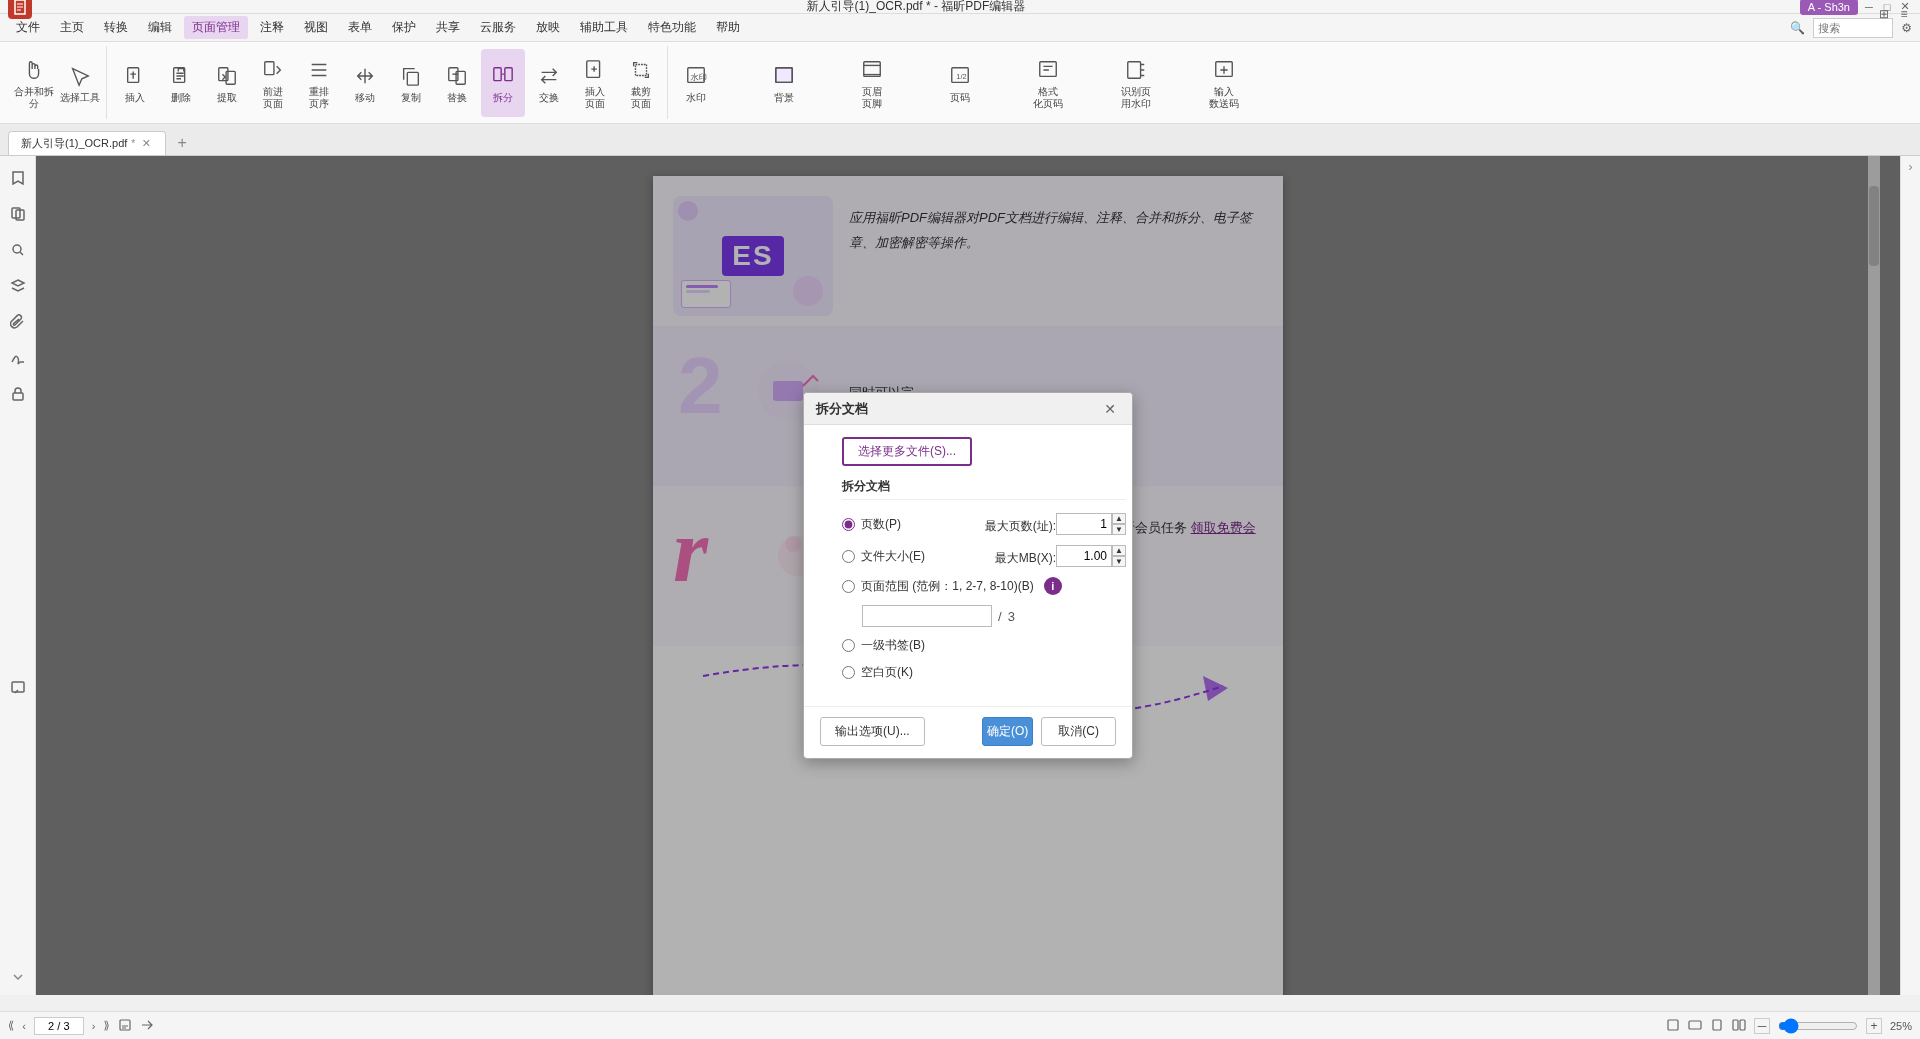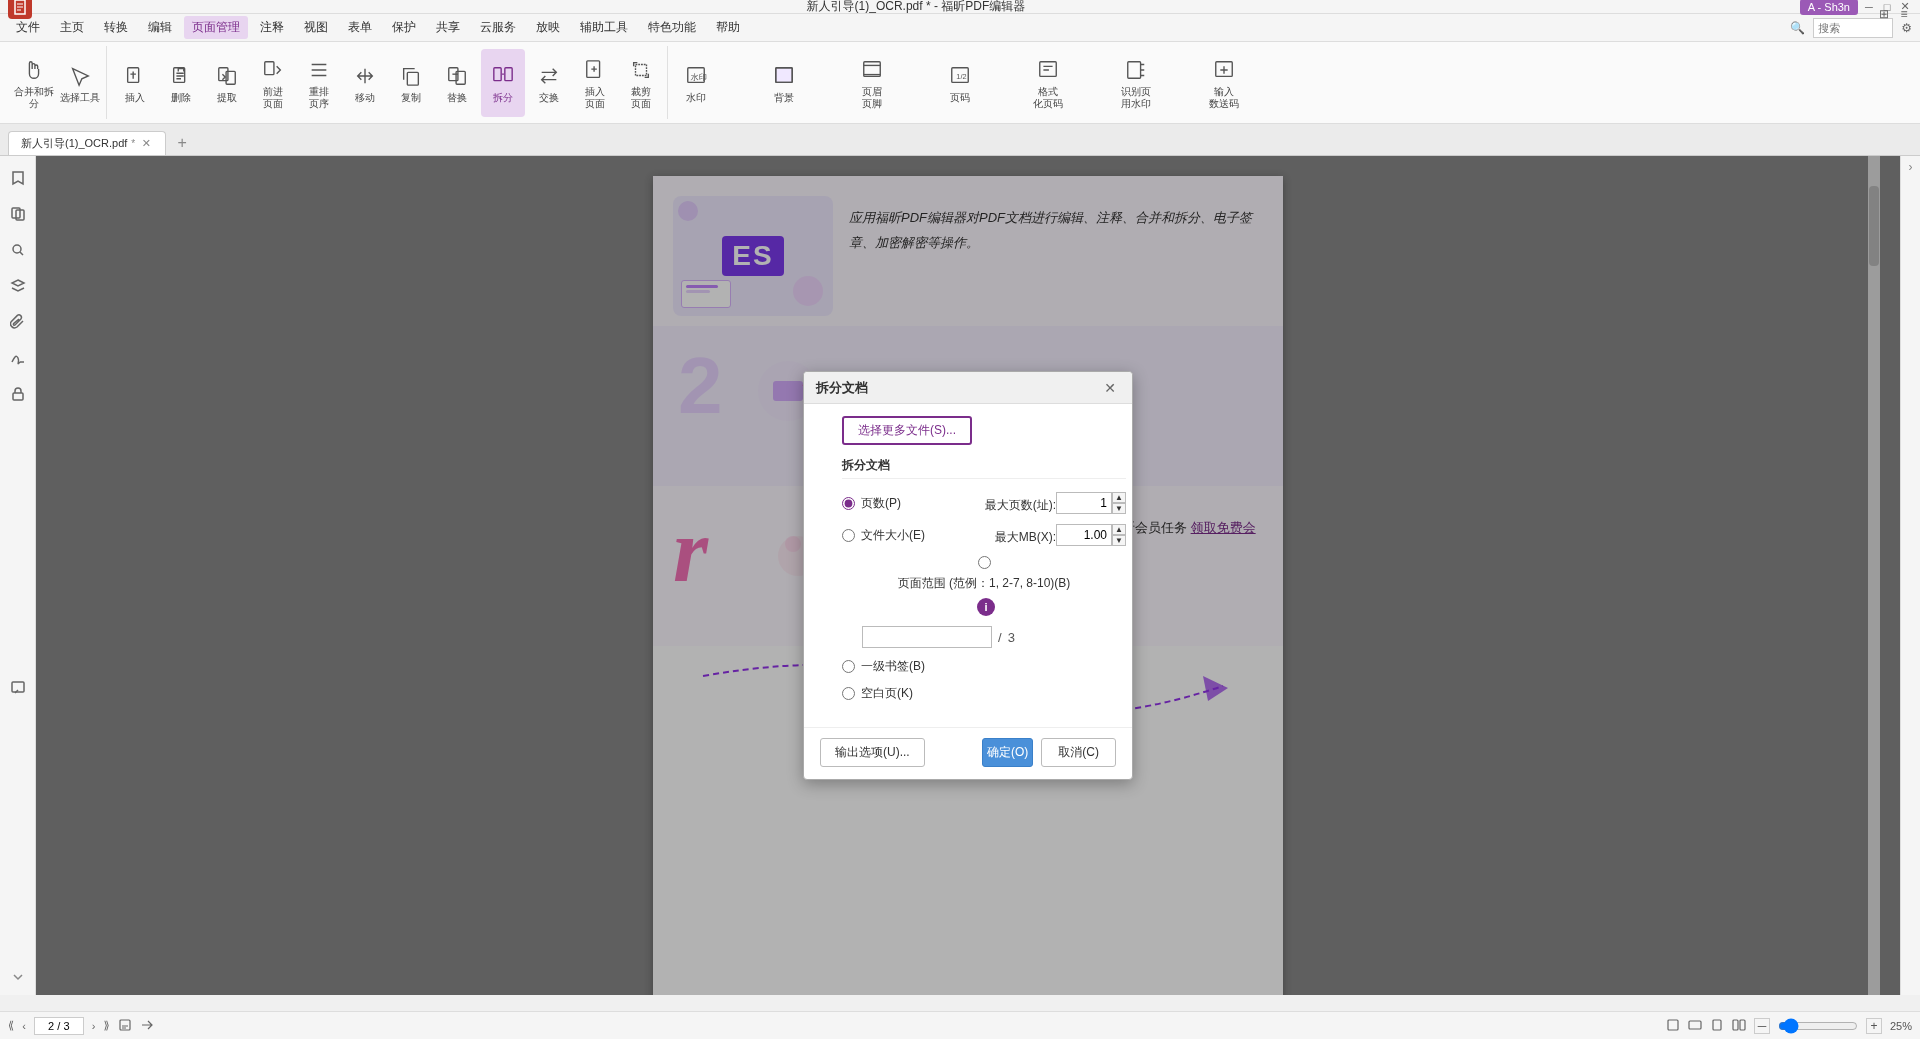--- a/index.html
+++ b/index.html
@@ -830,21 +830,21 @@
             <div class="right-field">
               <span style="font-size:12px;color:#333;">最大MB(X):</span>
               <input type="text" class="spin-input" value="1.00" style="">
               <div class="spin-btns">
                 <div class="spin-btn">▲</div>
                 <div class="spin-btn">▼</div>
               </div>
             </div>
           </div>
 
-          <div class="radio-row" style="flex-wrap:wrap;flex-direction:column;">
+          <div class="radio-row" style="flex-wrap:wrap;">
             <input type="radio" name="split-opt" id="opt-pagerange" style="">
             <label for="opt-pagerange">页面范围 (范例：1, 2-7, 8-10)(B)</label>
             <div class="info-icon">i</div>
           </div>
 
           <div class="page-range-row" style="padding-left:20px;">
             <input type="text" class="page-range-input" style="">
             <span class="page-range-sep">/</span>
             <span class="page-range-total">3</span>
           </div>

